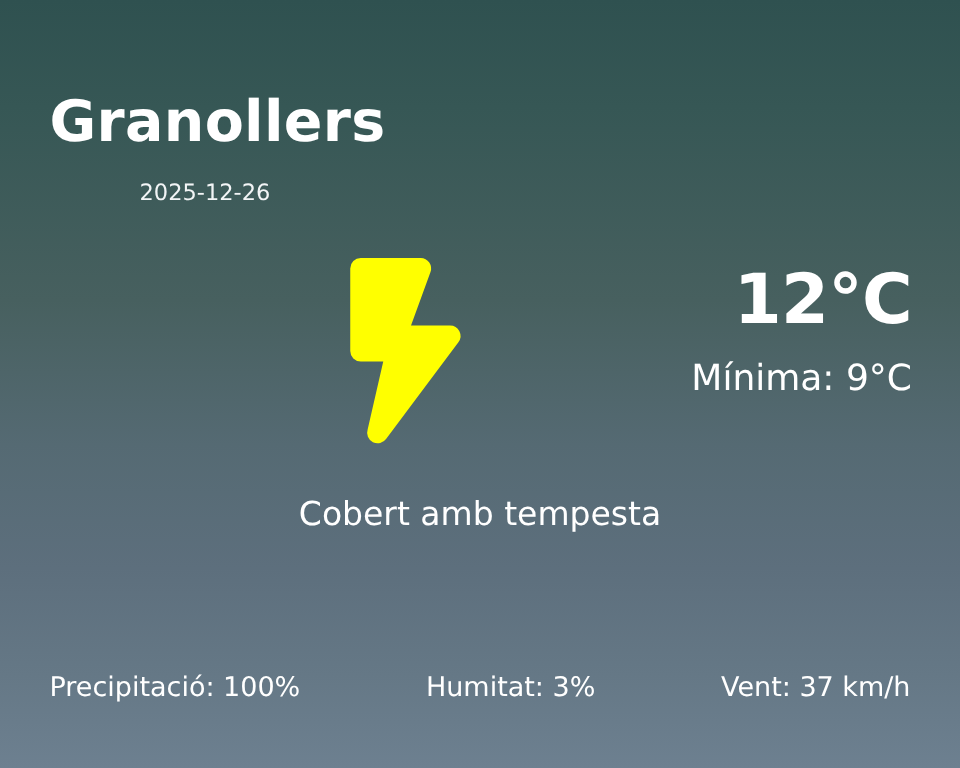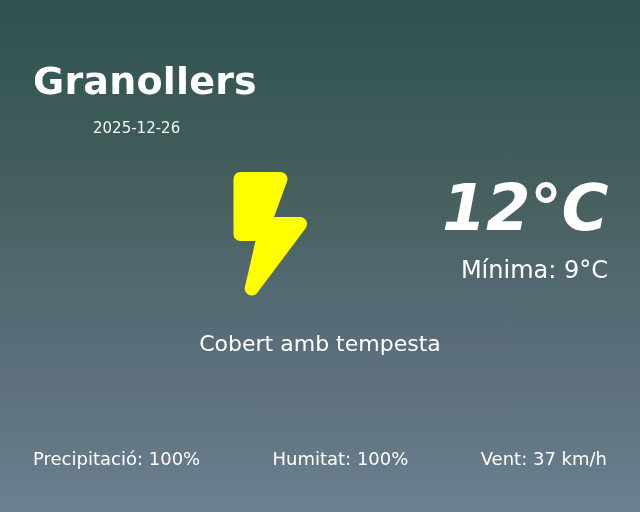--- a/index.html
+++ b/index.html
@@ -69,26 +69,25 @@
   }
 
   
   .temp-block {
     position: absolute;
     right: 32px;
     top: 176px;
     text-align: right;
   }
   .temp-current {
-    font-size: 64px;
+    font-size: 46px;
     font-weight: bold;
     line-height: 1;
     letter-spacing: -0.5px;
     white-space: nowrap;
-    font-style: italic;
   }
   .temp-min {
     margin-top: 18px;
     font-size: 24px;
     font-weight: normal;
     line-height: 1;
     white-space: nowrap;
   }
 
   
@@ -140,17 +139,17 @@
 
   <div class="temp-block">
     <div class="temp-current">12°C</div>
     <div class="temp-min">Mínima: 9°C</div>
   </div>
 
   <div class="condition">Cobert amb tempesta</div>
 
   <div class="stats">
     <div class="stat">Precipitació: 100%</div>
-    <div class="stat">Humitat: 100%</div>
+    <div class="stat">Humitat: 3%</div>
     <div class="stat">Vent: 37 km/h</div>
   </div>
 
 </div>
 
 </body></html>

